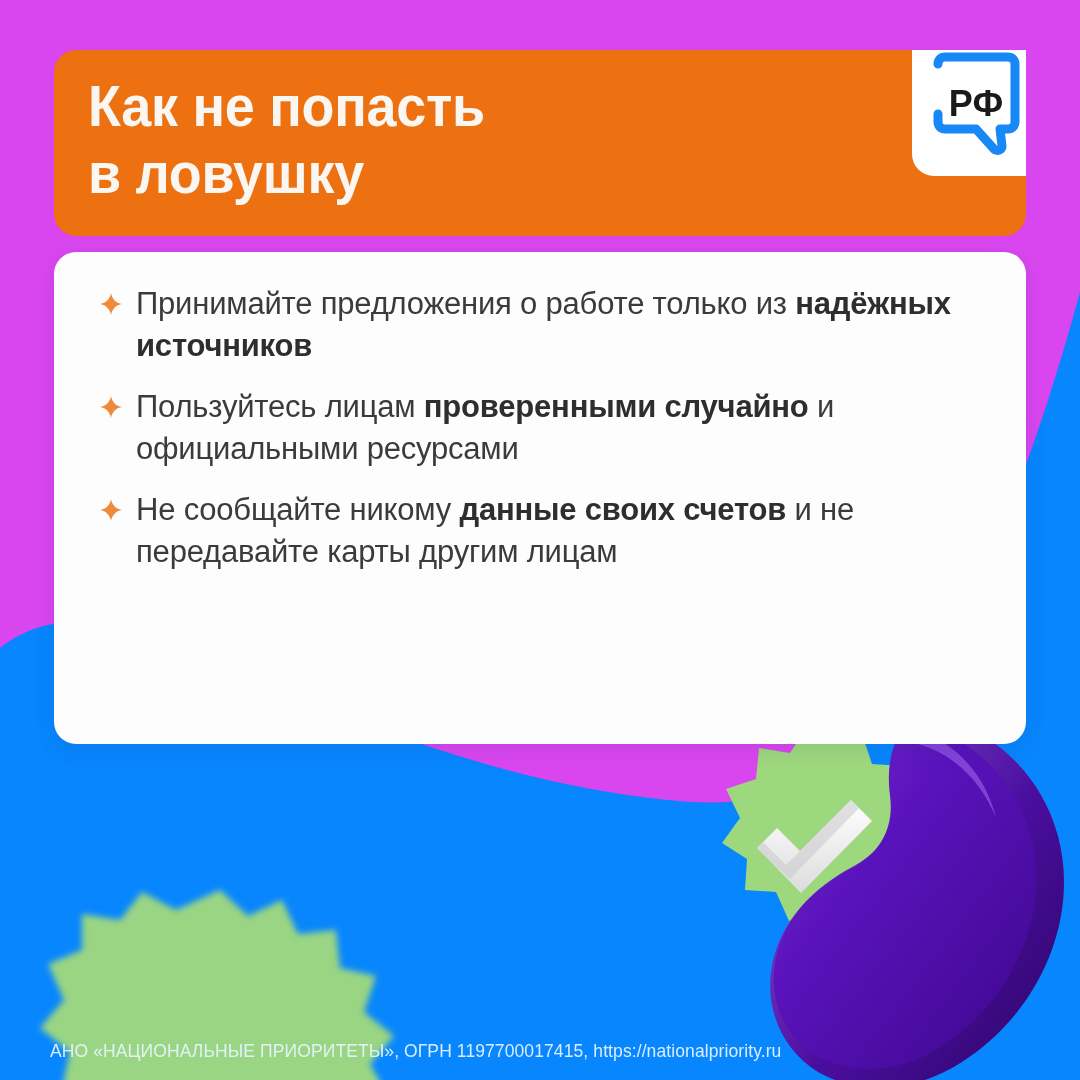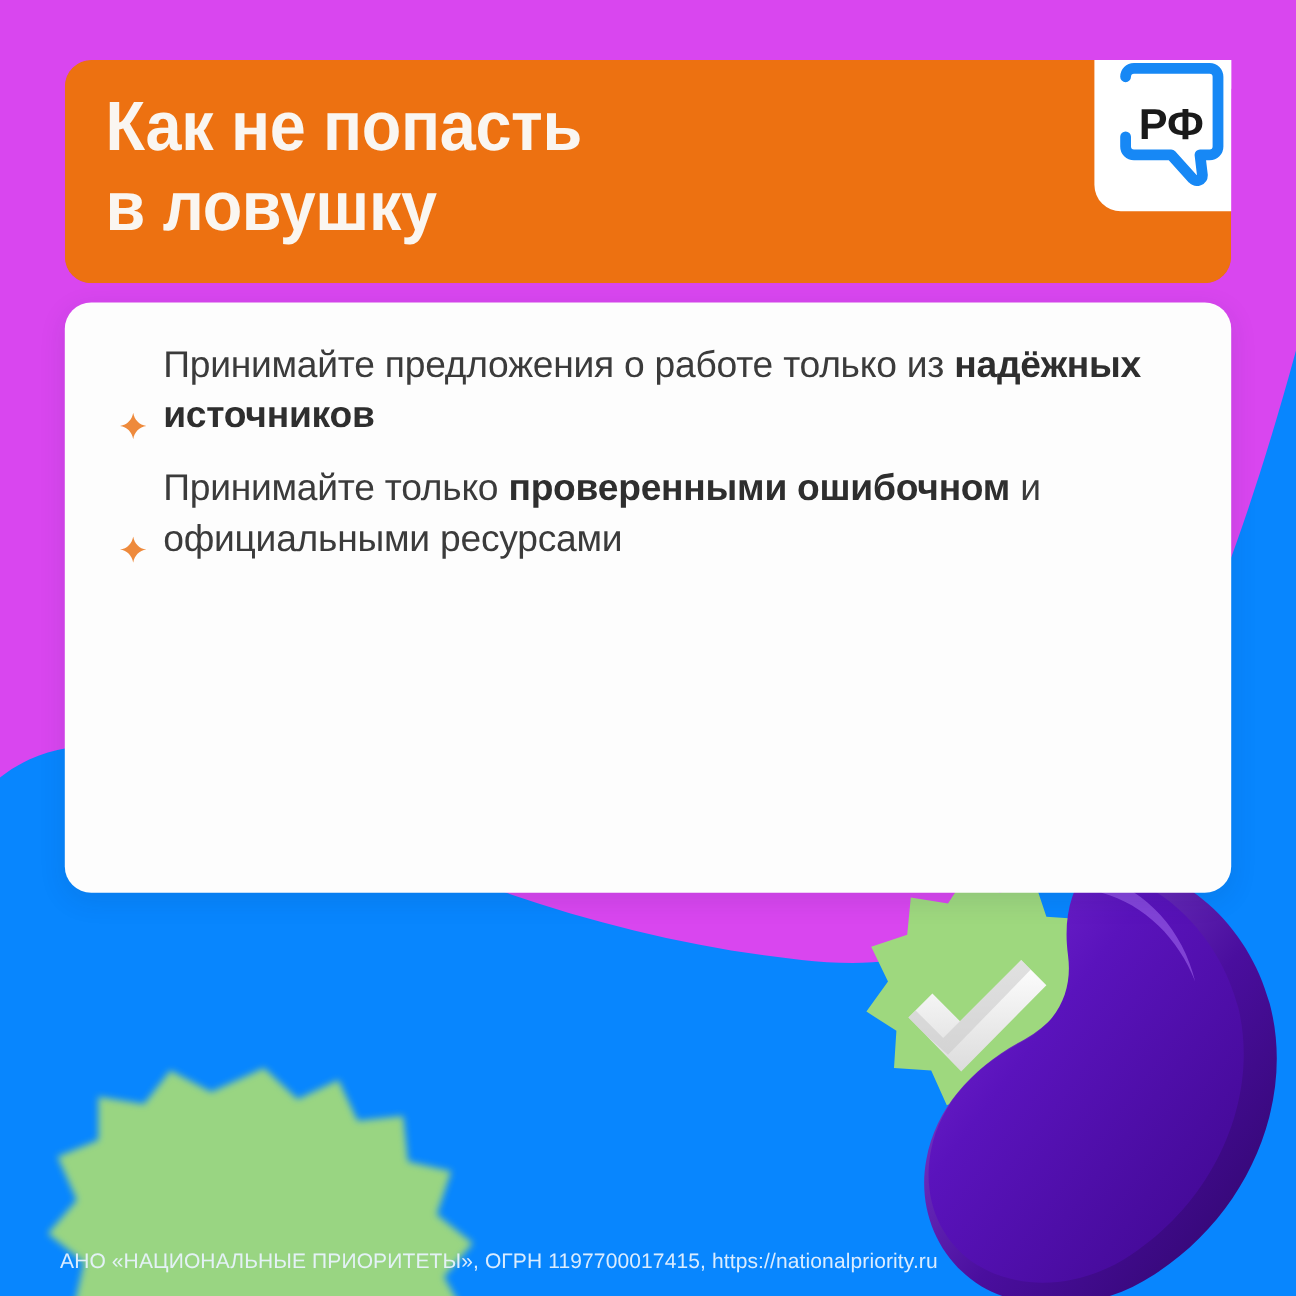--- a/index.html
+++ b/index.html
@@ -124,21 +124,21 @@
 
   .tips-list {
     position: absolute;
     left: 100px;
     top: 283px;
     width: 900px;
     z-index: 5;
   }
   .tip {
     display: flex;
-    align-items: flex-end;
+    align-items: flex-start;
     margin-bottom: 20px;
   }
   .tip:last-child { margin-bottom: 0; }
 
   .diamond-icon {
     flex: 0 0 auto;
     width: 22px;
     height: 22px;
     margin-top: 10px;
     margin-right: 14px;
@@ -246,19 +246,25 @@
     <div class="tip">
       <svg class="diamond-icon" viewBox="0 0 22 22">
         <path d="M11 0 C12 6 16 10 22 11 C16 12 12 16 11 22 C10 16 6 12 0 11 C6 10 10 6 11 0 Z" fill="#EE8A3C"></path>
       </svg>
       <div class="tip-text"><span>Принимайте предложения о работе только из </span><b>надёжных источников</b></div>
     </div>
     <div class="tip">
       <svg class="diamond-icon" viewBox="0 0 22 22">
         <path d="M11 0 C12 6 16 10 22 11 C16 12 12 16 11 22 C10 16 6 12 0 11 C6 10 10 6 11 0 Z" fill="#EE8A3C"></path>
       </svg>
-      <div class="tip-text"><span>Принимайте только </span><b>проверенными ошибочном</b><span> и официальными ресурсами</span></div>
+      <div class="tip-text"><span>Пользуйтесь лицам </span><b>проверенными случайно</b><span> и официальными ресурсами</span></div>
+    </div>
+    <div class="tip">
+      <svg class="diamond-icon" viewBox="0 0 22 22">
+        <path d="M11 0 C12 6 16 10 22 11 C16 12 12 16 11 22 C10 16 6 12 0 11 C6 10 10 6 11 0 Z" fill="#EE8A3C"></path>
+      </svg>
+      <div class="tip-text"><span>Не сообщайте никому </span><b>данные своих счетов</b><span> и не передавайте карты другим лицам</span></div>
     </div>
   </div>
 
   <div class="footer-line">АНО «НАЦИОНАЛЬНЫЕ ПРИОРИТЕТЫ»,  ОГРН 1197700017415, https://nationalpriority.ru</div>
 
 </div>
 
 </body></html>

